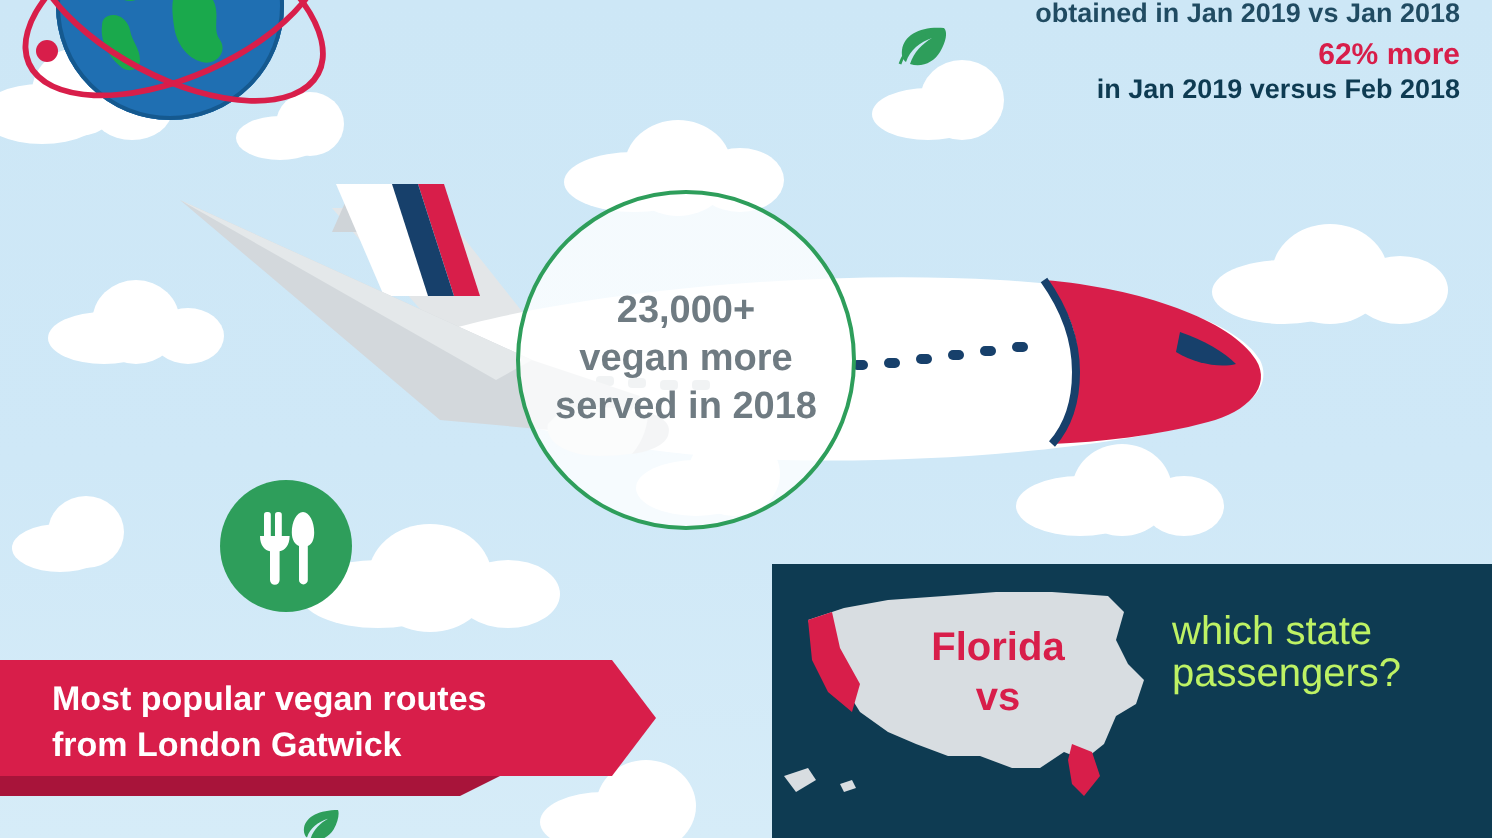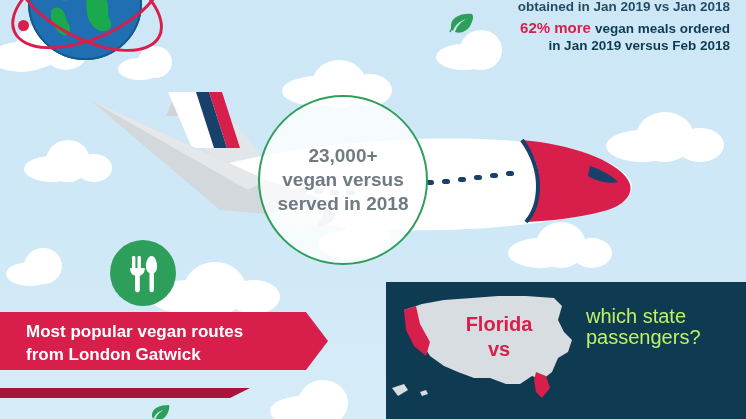--- a/index.html
+++ b/index.html
@@ -39,21 +39,21 @@
     background:rgba(255,255,255,.80);border:2px solid #2e9e5b;
     display:flex;flex-direction:column;align-items:center;justify-content:center;
     color:#6f7b82;font-weight:bold;font-size:19px;line-height:24px;text-align:center;
   }
 
   
   .badge{position:absolute;left:110px;top:240px;width:66px;height:66px;border-radius:50%;background:#2e9e5b;}
   .badge svg{position:absolute;left:0;top:0;}
 
   
-  .ribbon{position:absolute;left:0;top:312px;width:306px;height:58px;background:#d81e4a;}
+  .ribbon{position:absolute;left:0;top:330px;width:306px;height:58px;background:#d81e4a;}
   .ribbon:after{content:"";position:absolute;right:-22px;top:0;border-top:29px solid transparent;border-bottom:29px solid transparent;border-left:22px solid #d81e4a;}
   .ribbon .txt{position:absolute;left:26px;top:8px;color:#fff;font-size:17px;line-height:23px;font-weight:bold;}
   .ribbon-shadow{position:absolute;left:0;top:388px;width:250px;height:10px;background:#a8143a;clip-path:polygon(0 0,100% 0,92% 100%,0 100%);}
 
   
   .panel{position:absolute;left:386px;top:282px;width:360px;height:137px;background:#0e3b52;}
   .panel .qtxt{position:absolute;left:200px;top:24px;width:140px;color:#bef264;font-size:20px;line-height:21px;font-weight:normal;}
   .usmap{position:absolute;left:0px;top:-2px;width:196px;height:132px;}
   .fvc{position:absolute;left:48px;top:32px;width:130px;text-align:center;color:#d81e4a;font-size:20px;line-height:25px;font-weight:bold;}
 
@@ -138,21 +138,20 @@
     <div class="orbit"></div>
     <div class="orbit2"></div>
     <div class="orbit-dot" style="left:8px;top:92px;"></div>
 
   </div>
 
   <div class="toptext">
     <div class="line1">obtained in Jan 2019 vs Jan 2018</div>
     <div class="row2">
       <span class="pct">62% more</span>
-      <span>vegan meals ordered</span>
     </div>
     <div>in Jan 2019 versus Feb 2018</div>
   </div>
   <div class="leaf-ico">
     <svg width="26" height="22" viewBox="0 0 26 22" aria-hidden="true">
       <path d="M24 2C13 1 4 5 3 13c-.4 3 .6 5 2 6 2-6 7-10 13-12-5 3-9 7-11 13 6 2 12-1 15-6 3-5 4-10 2-12z" fill="#2e9e5b"></path>
       <path d="M2 20c2-6 7-11 13-14" stroke="#2e9e5b" stroke-width="1.4" fill="none"></path>
     </svg>
   </div>
 
@@ -195,21 +194,21 @@
       <path d="M20 30 L196 110 L250 128 L238 148 L150 140 Z" fill="#d3d8dc"></path>
       <path d="M20 30 L196 110 L178 120 Z" fill="#e4e8ea"></path>
 
       <path d="M212 134 C238 132 258 136 262 144 C266 152 252 158 230 158 C212 158 202 150 204 142 Z" fill="#e9edee"></path>
       <path d="M254 136 C262 139 266 142 264 148 C262 153 254 156 246 157 C252 150 254 142 254 136 Z" fill="#c8ced3"></path>
     </svg>
   </div>
 
   <div class="circle">
     <div>23,000+</div>
-    <div>vegan versus</div>
+    <div>vegan more</div>
     <div>served in 2018</div>
   </div>
 
   <div class="badge">
     <svg width="66" height="66" viewBox="0 0 66 66" aria-hidden="true">
       <g fill="#ffffff">
         <rect x="22" y="16" width="3.4" height="14" rx="1.4"></rect>
         <rect x="27.5" y="16" width="3.4" height="14" rx="1.4"></rect>
         <path d="M20 28c0 5 2.6 7.2 5 7.6V50a2.4 2.4 0 004.8 0V35.6c2.4-.4 5-2.6 5-7.6z"></path>
         <path d="M41.5 16c-3.2 0-5.6 5-5.6 10.2 0 3.6 1.6 6 3.6 6.8V50a2.2 2.2 0 004.4 0V33c2-.8 3.2-3.2 3.2-6.8 0-5.2-2.4-10.2-5.6-10.2z"></path>

